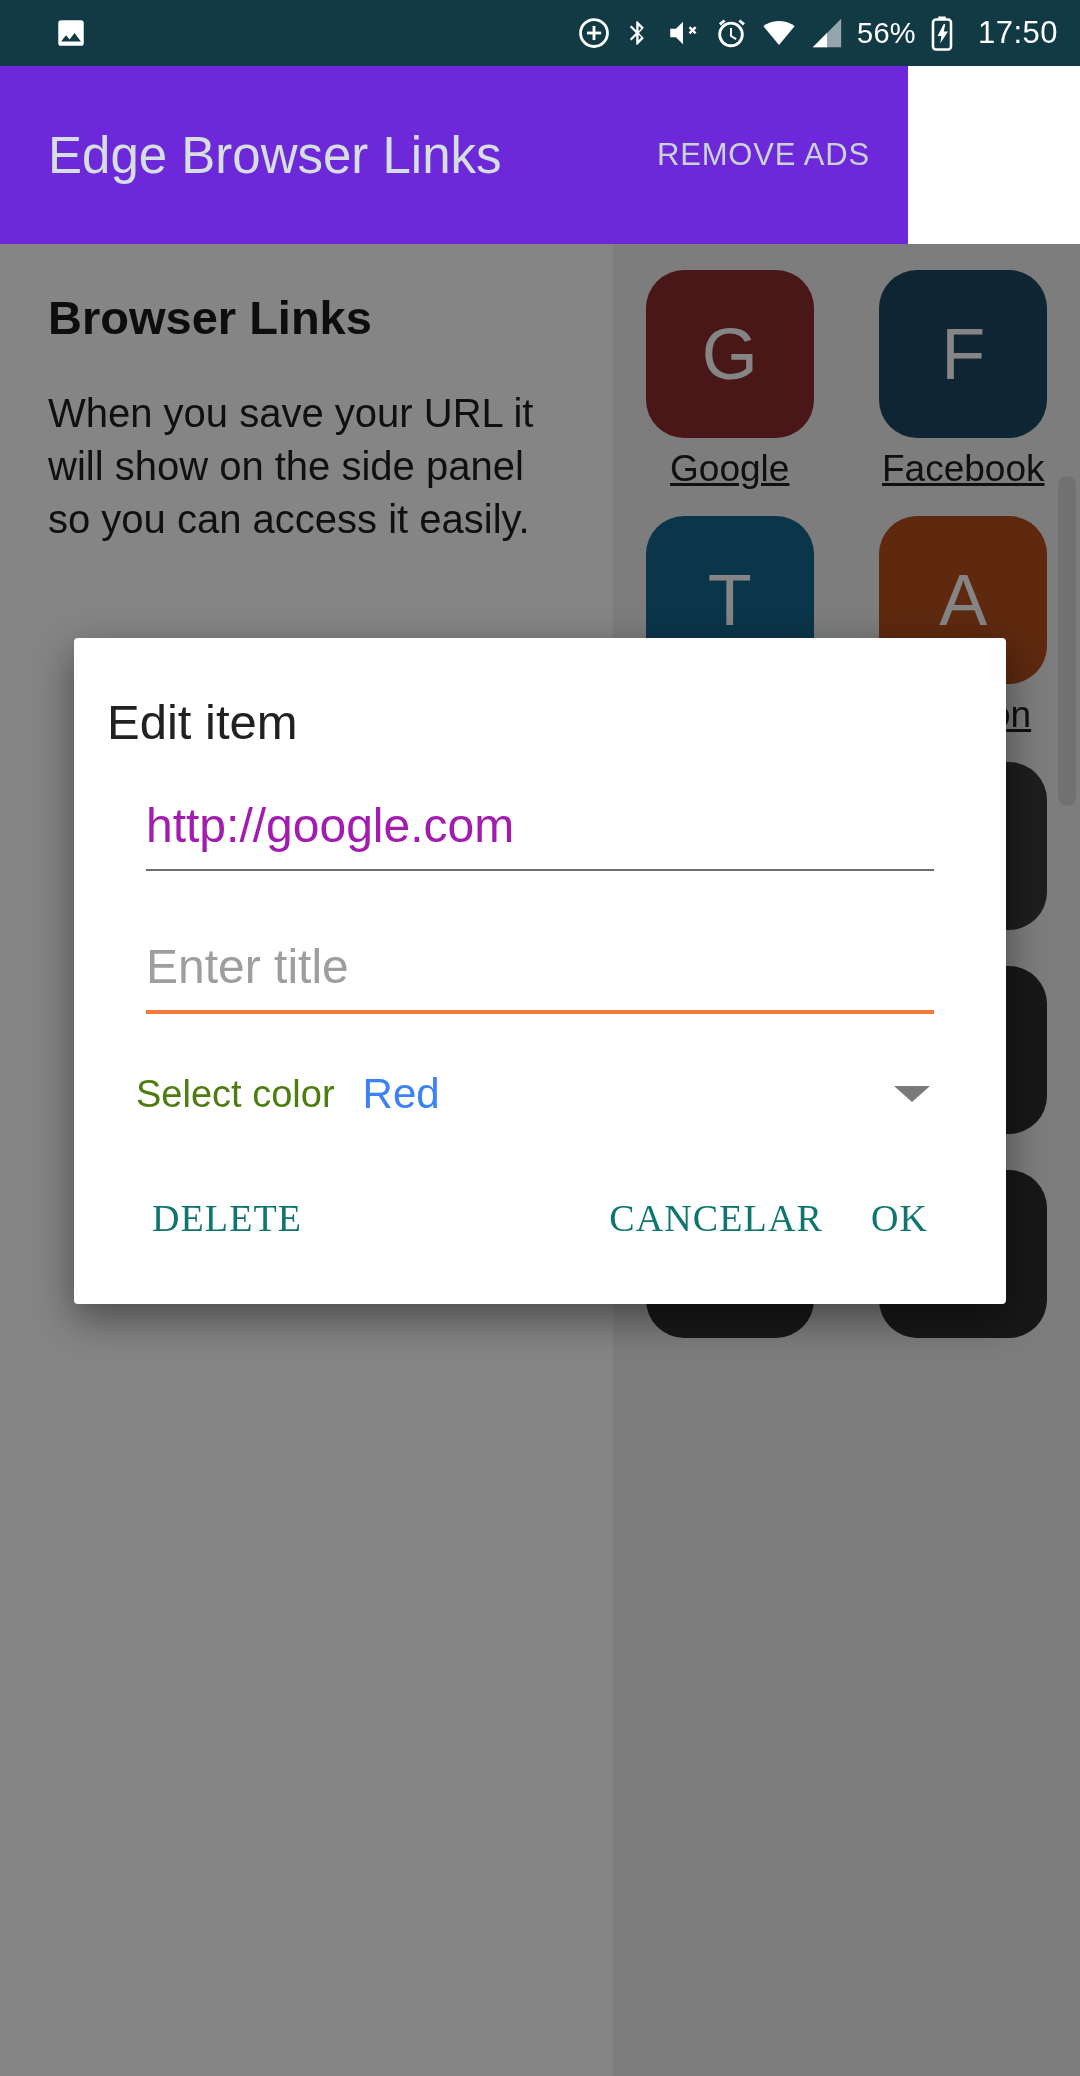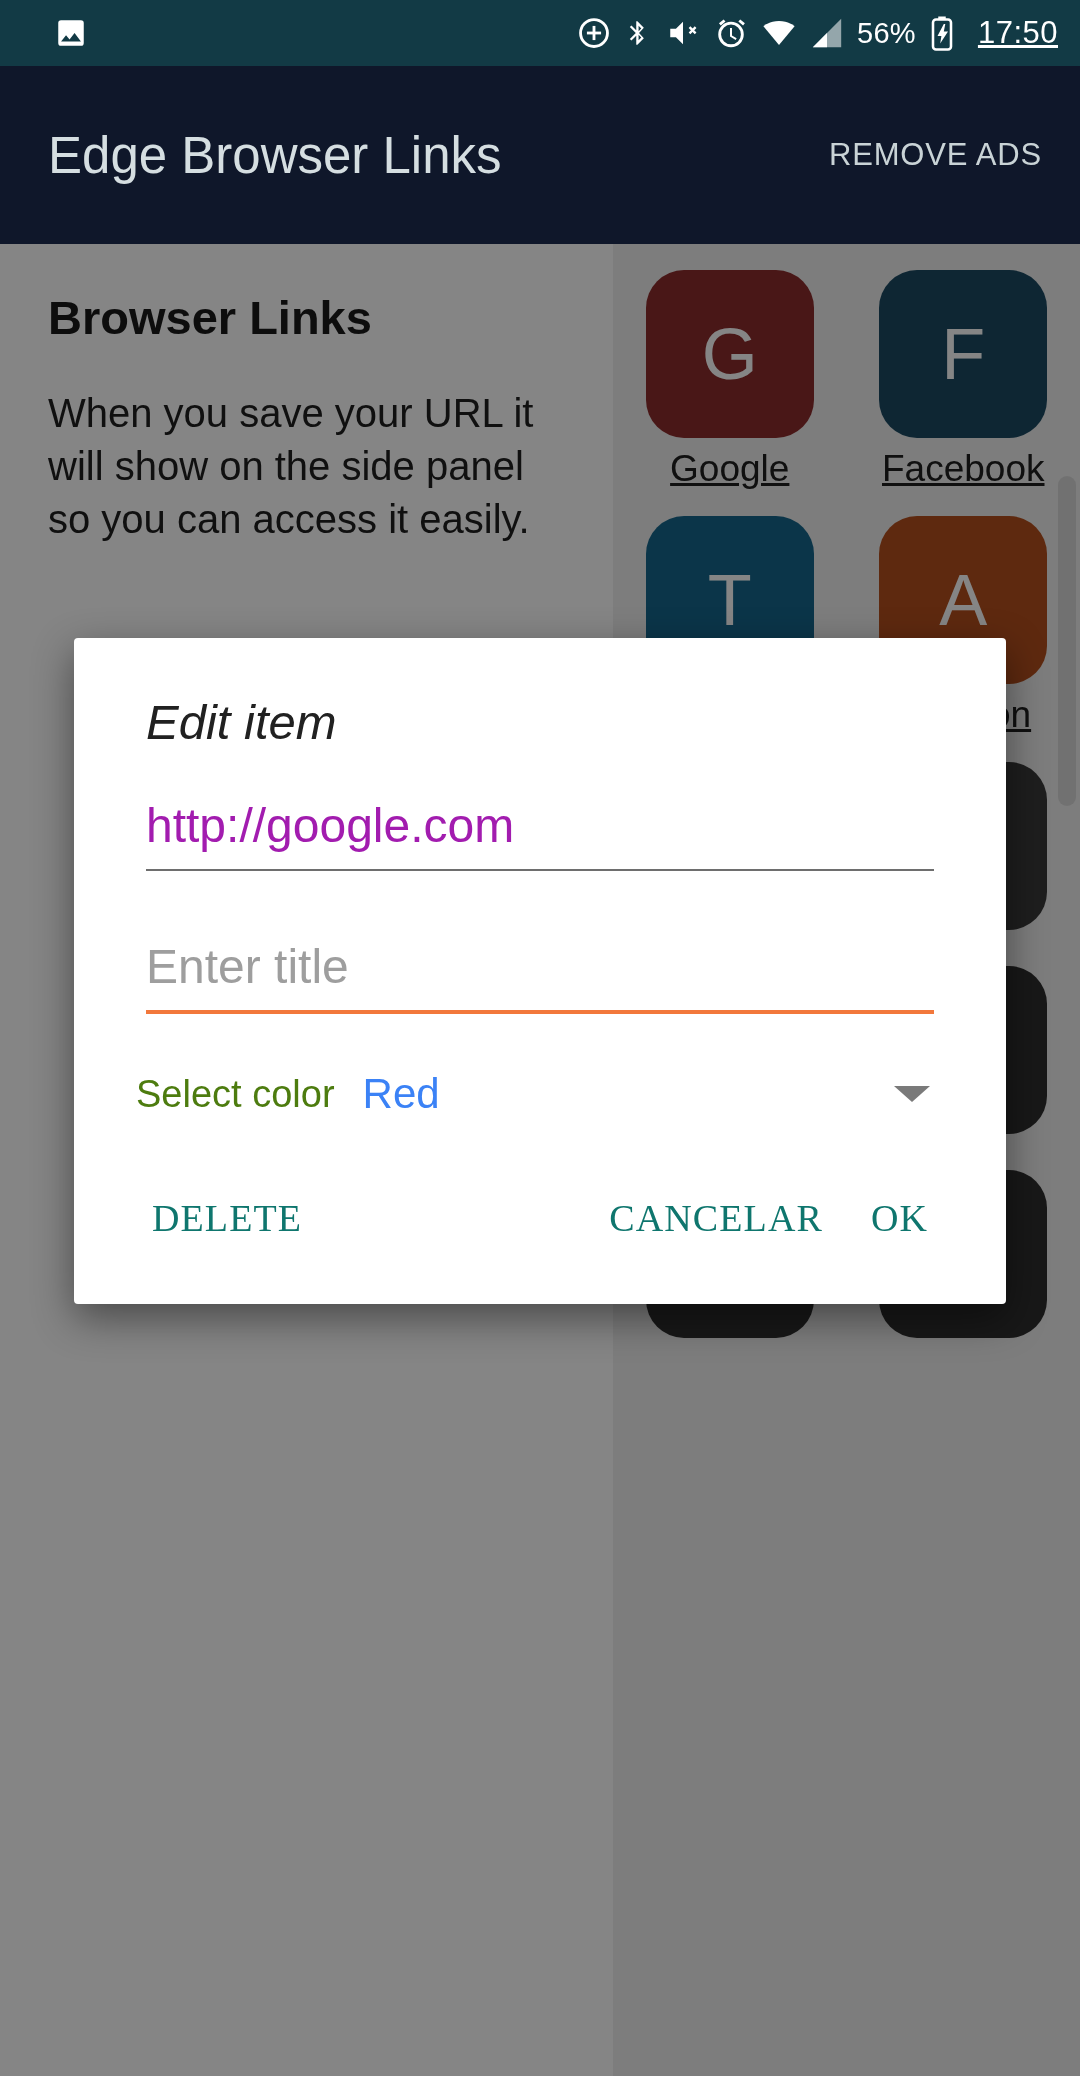--- a/index.html
+++ b/index.html
@@ -36,38 +36,37 @@
   }
   .status-right {
     display: flex;
     align-items: center;
     gap: 13px;
   }
   .status-time {
     font-size: 31px;
     letter-spacing: 0.5px;
     margin-left: 10px;
-    text-decoration: underline;
   }
   .status-battery-text {
     font-size: 29px;
     letter-spacing: 0.3px;
   }
   .ic {
     display: inline-block;
     line-height: 0;
   }
 
   
   .app-bar {
     position: absolute;
     top: 66px; left: 0;
-    width: 1080px;
+    width: 908px;
     height: 178px;
-    background: #0f172a;
+    background: #6d28d9;
     display: flex;
     align-items: center;
     justify-content: space-between;
     box-sizing: border-box;
     padding: 0 38px 0 48px;
   }
   .app-title {
     font-size: 51px;
     color: #d5dee1;
     font-weight: normal;
@@ -167,22 +166,21 @@
     border-radius: 4px;
     box-shadow: 0 14px 40px rgba(0,0,0,0.45);
     box-sizing: border-box;
     padding: 56px 0 0 0;
   }
   .dlg-title {
     font-size: 49px;
     color: #212121;
     font-weight: normal;
     margin: 0 0 42px 0;
-    padding: 0 72px;
-    font-style: italic;
+    padding: 0 33px;
   }
   .field {
     margin: 0 72px 0 72px;
     position: relative;
   }
   .field-input {
     width: 100%;
     border: none;
     outline: none;
     background: transparent;

